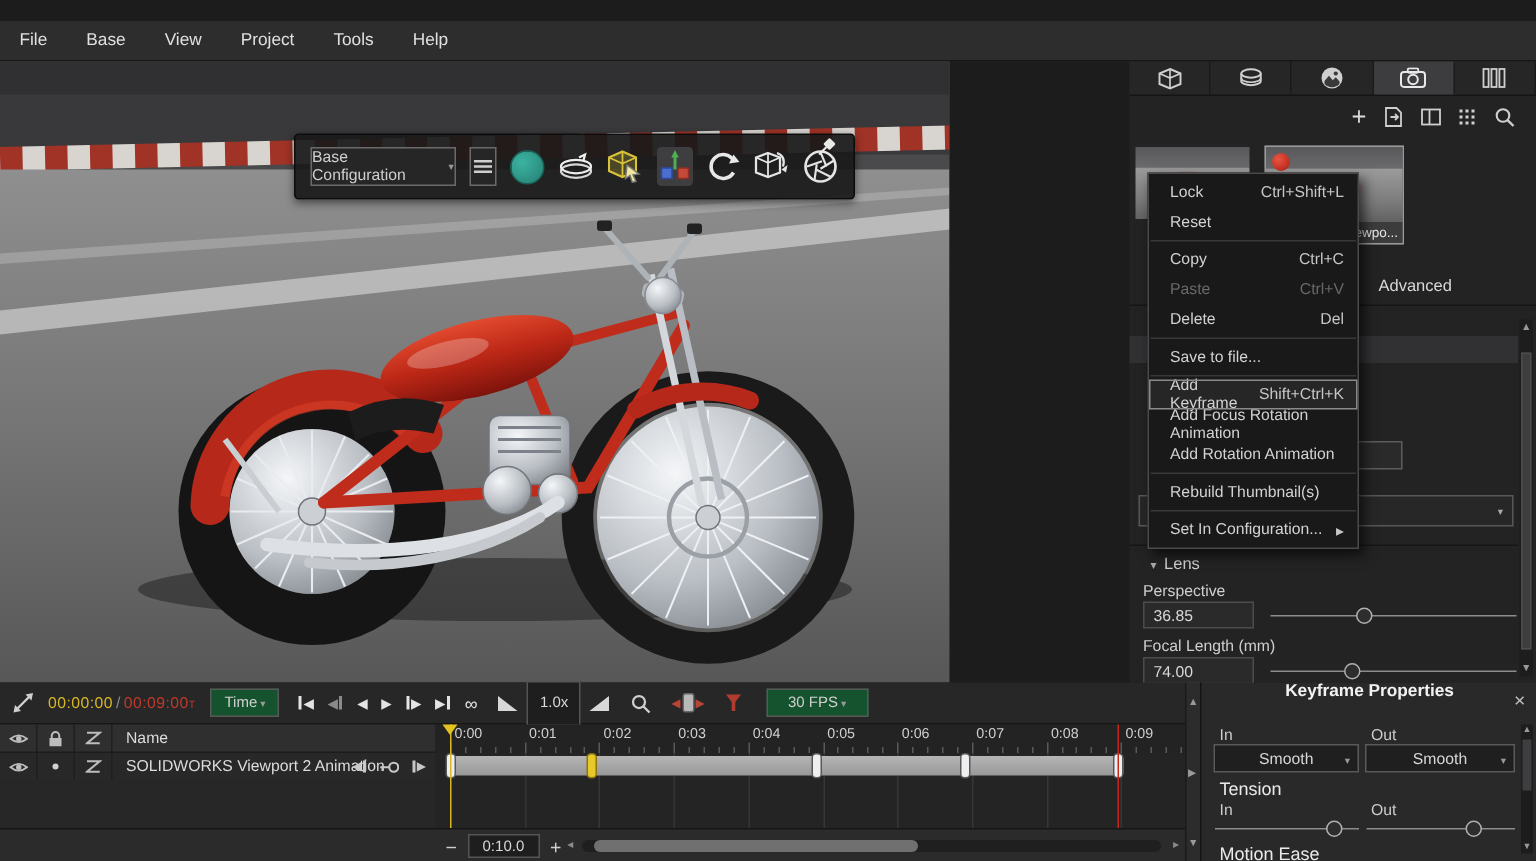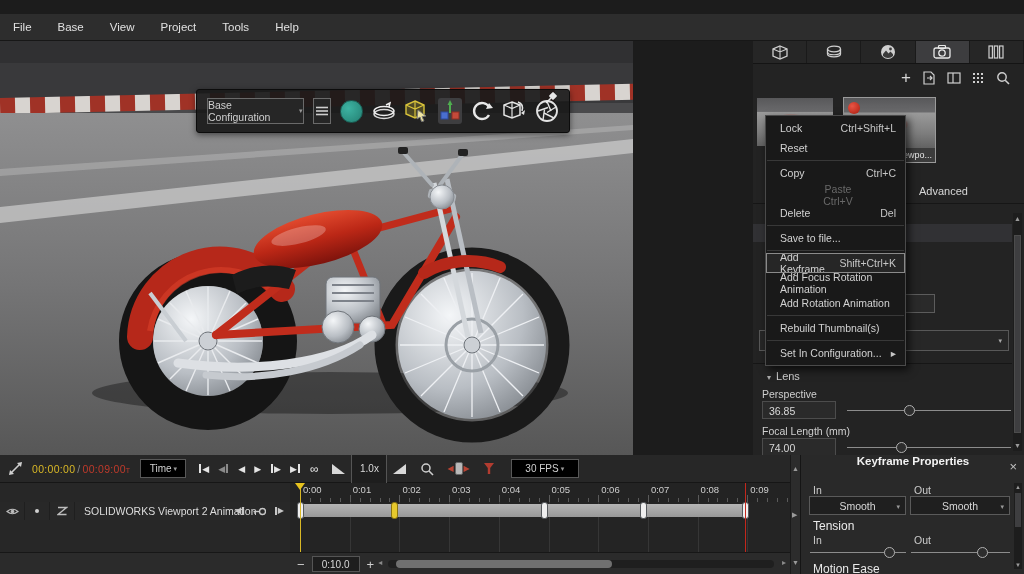--- a/index.html
+++ b/index.html
@@ -81,34 +81,34 @@
   .rp-scroll{position:absolute;right:2px;top:172px;width:9px;height:238px;background:#1d1d1d;}
   .rp-scroll .sthumb{position:absolute;left:1px;right:1px;top:22px;bottom:18px;background:#3e3e40;border:1px solid #4c4c4c;}
   .rp-scroll .sarrow{position:absolute;left:0;width:9px;font-size:7px;color:#9a9a9a;text-align:center;}
 
   
   #ctx-menu{position:absolute;left:765px;top:115px;width:141px;background:#191919;border:1px solid #4a4a4a;
     box-shadow:3px 4px 8px rgba(0,0,0,.65);padding:2px 0;z-index:50;box-sizing:border-box;}
   .ctx-item{height:20px;display:flex;align-items:center;justify-content:space-between;
     padding:0 9px 0 14px;font-size:10.5px;color:#d2d2d2;}
   .ctx-item .sc{color:#c6c6c6;}
-  .ctx-item.disabled,.ctx-item.disabled .sc{color:#686868;flex-direction:column;}
+  .ctx-item.disabled,.ctx-item.disabled .sc{color:#686868;}
   .ctx-item.hl{background:#262626;outline:1px solid #8a8a8a;outline-offset:-1px;}
   .ctx-sep{border-top:1px solid #383838;margin:2px 1px;}
 
   
   #timeline{position:absolute;left:0;top:455px;width:790px;height:119px;background:#272727;}
   #tl-toolbar{position:absolute;left:0;top:0;width:790px;height:27px;border-bottom:1px solid #161616;
     display:flex;align-items:center;}
   .tl-time{font-size:10.5px;letter-spacing:.3px;}
   .t-cur{color:#d9b826;}
   .t-sep{color:#8a8a8a;margin:0 2px;}
   .t-total{color:#bf3a2b;}
   .t-suffix{color:#bf3a2b;font-size:7px;}
-  .tl-select{height:19px;border:1px solid #585858;background:#000000;display:flex;align-items:center;
+  .tl-select{height:19px;border:1px solid #585858;background:#14532d;display:flex;align-items:center;
     justify-content:center;gap:2px;font-size:10px;color:#d0d0d0;box-sizing:border-box;text-align:center;}
   .tl-select .caret{font-size:7px;color:#999;}
   .transport{display:flex;align-items:center;gap:9px;margin-left:12px;color:#e4e4e4;}
   .tbtn{display:flex;align-items:center;}
   .tbtn .tri{font-size:9px;line-height:10px;}
   .tbtn .tbar{display:inline-block;width:2px;height:9px;background:currentColor;margin:0 1px;}
   .tbtn.dim{color:#8a8a8a;}
   .tbtn .inf{font-size:12px;line-height:10px;}
   .ramp-l{width:0;height:0;border-left:13px solid #d8d8d8;border-top:10px solid transparent;}
   .ramp-r{width:0;height:0;border-right:13px solid #d8d8d8;border-top:10px solid transparent;}
@@ -583,20 +583,40 @@
       </div>
       <svg width="12" height="13" style="margin-left:13px;">
         <path d="M1 1 H11 L7.2 6 V12 L4.8 12 V6 Z" fill="#b23c30"></path>
       </svg>
       <div class="tl-select" style="width:68px;margin-left:16px;">
         <span>30 FPS</span>
           <span class="caret">▾</span>
       </div>
     </div>
 
+    <div id="tl-head-row">
+      <div class="cell-ico">
+        <svg width="13" height="9">
+            <path d="M1 4.5 Q6.5 0 12 4.5 Q6.5 9 1 4.5 Z" fill="none" stroke="#bdbdbd" stroke-width="1.2"></path>
+            <circle cx="6.5" cy="4.5" r="1.8" fill="#bdbdbd"></circle>
+          </svg>
+      </div>
+      <div class="cell-ico">
+        <svg width="10" height="11">
+            <rect x="1" y="5" width="8" height="5.5" fill="#bdbdbd"></rect>
+            <path d="M2.5 5 V3.5 a2.5 2.5 0 0 1 5 0 V5" fill="none" stroke="#bdbdbd" stroke-width="1.3"></path>
+          </svg>
+      </div>
+      <div class="cell-ico">
+        <svg width="11" height="10">
+            <path d="M1 1.5 H9.5 L1 8.5 H9.5" fill="none" stroke="#bdbdbd" stroke-width="1.4"></path>
+          </svg>
+      </div>
+      <div class="row-label">Name</div>
+    </div>
 
     <div id="tl-track-row">
       <div class="cell-ico">
         <svg width="13" height="9">
             <path d="M1 4.5 Q6.5 0 12 4.5 Q6.5 9 1 4.5 Z" fill="none" stroke="#bdbdbd" stroke-width="1.2"></path>
             <circle cx="6.5" cy="4.5" r="1.8" fill="#bdbdbd"></circle>
           </svg>
       </div>
       <div class="cell-ico">
           <div class="dot-ico"></div>

